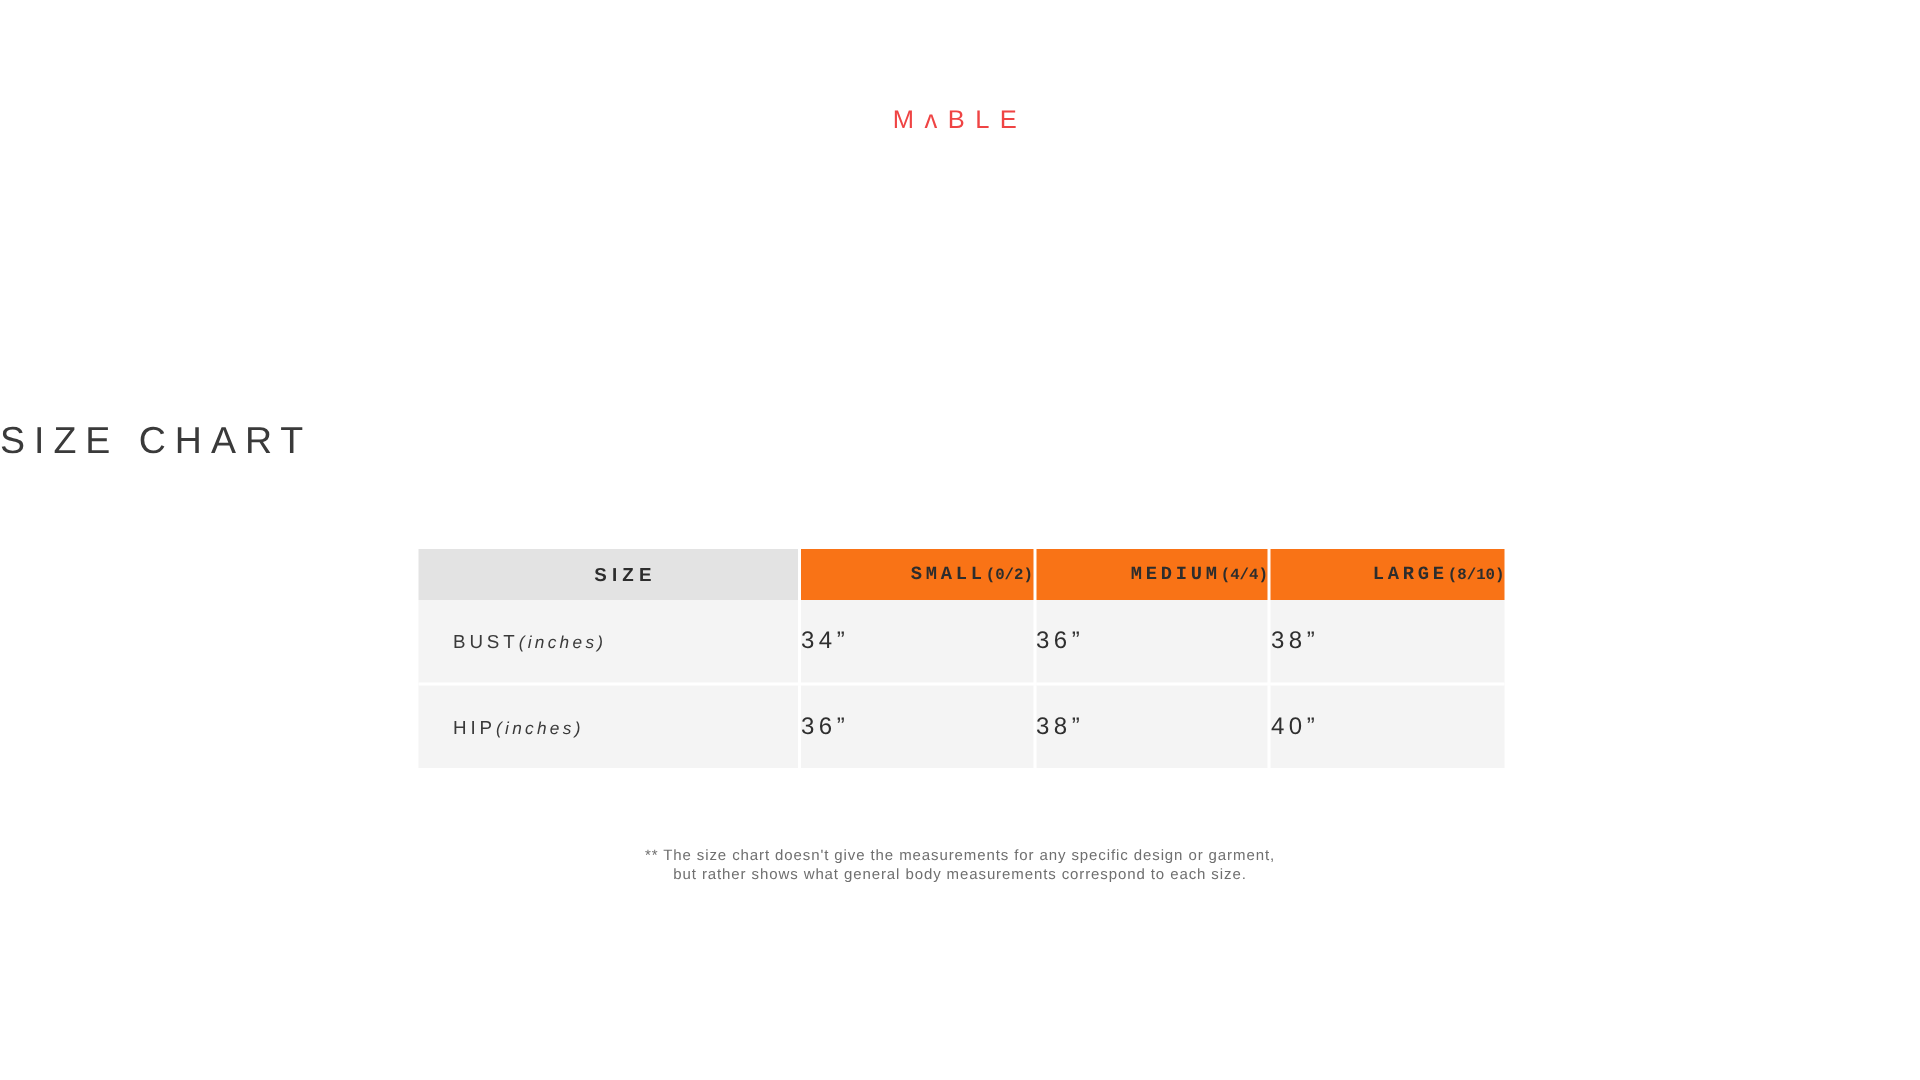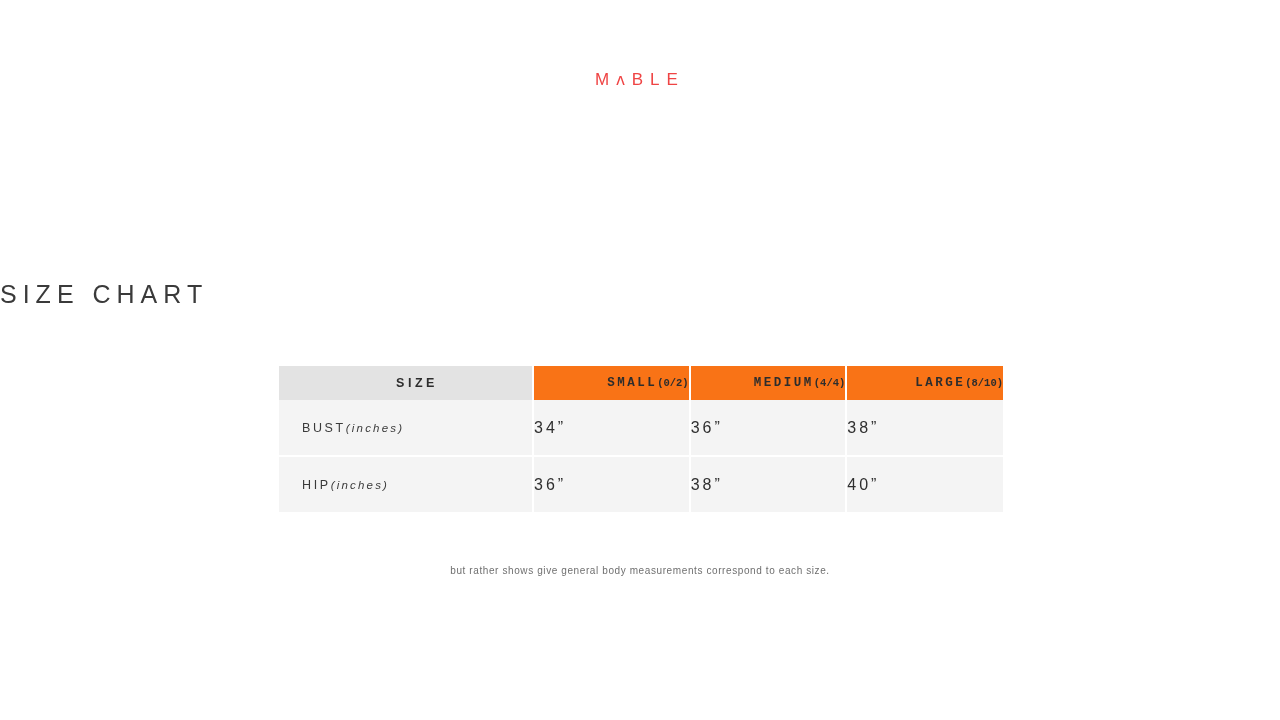--- a/index.html
+++ b/index.html
@@ -178,16 +178,17 @@
           <td class="row-label"><span>HIP</span><span class="unit">(inches)</span></td>
           <td class="row-val">36”</td>
           <td class="row-val">38”</td>
           <td class="row-val">40”</td>
         </tr>
       </tbody>
     </table>
   </div>
 
   <div class="footnote">
-    <div>but rather shows give general body measurements correspond to each size.</div>
+    <div>** The size chart doesn't give the measurements for any specific design or garment,</div>
+    <div>but rather shows what general body measurements correspond to each size.</div>
   </div>
 
 </div>
 
 </body></html>

